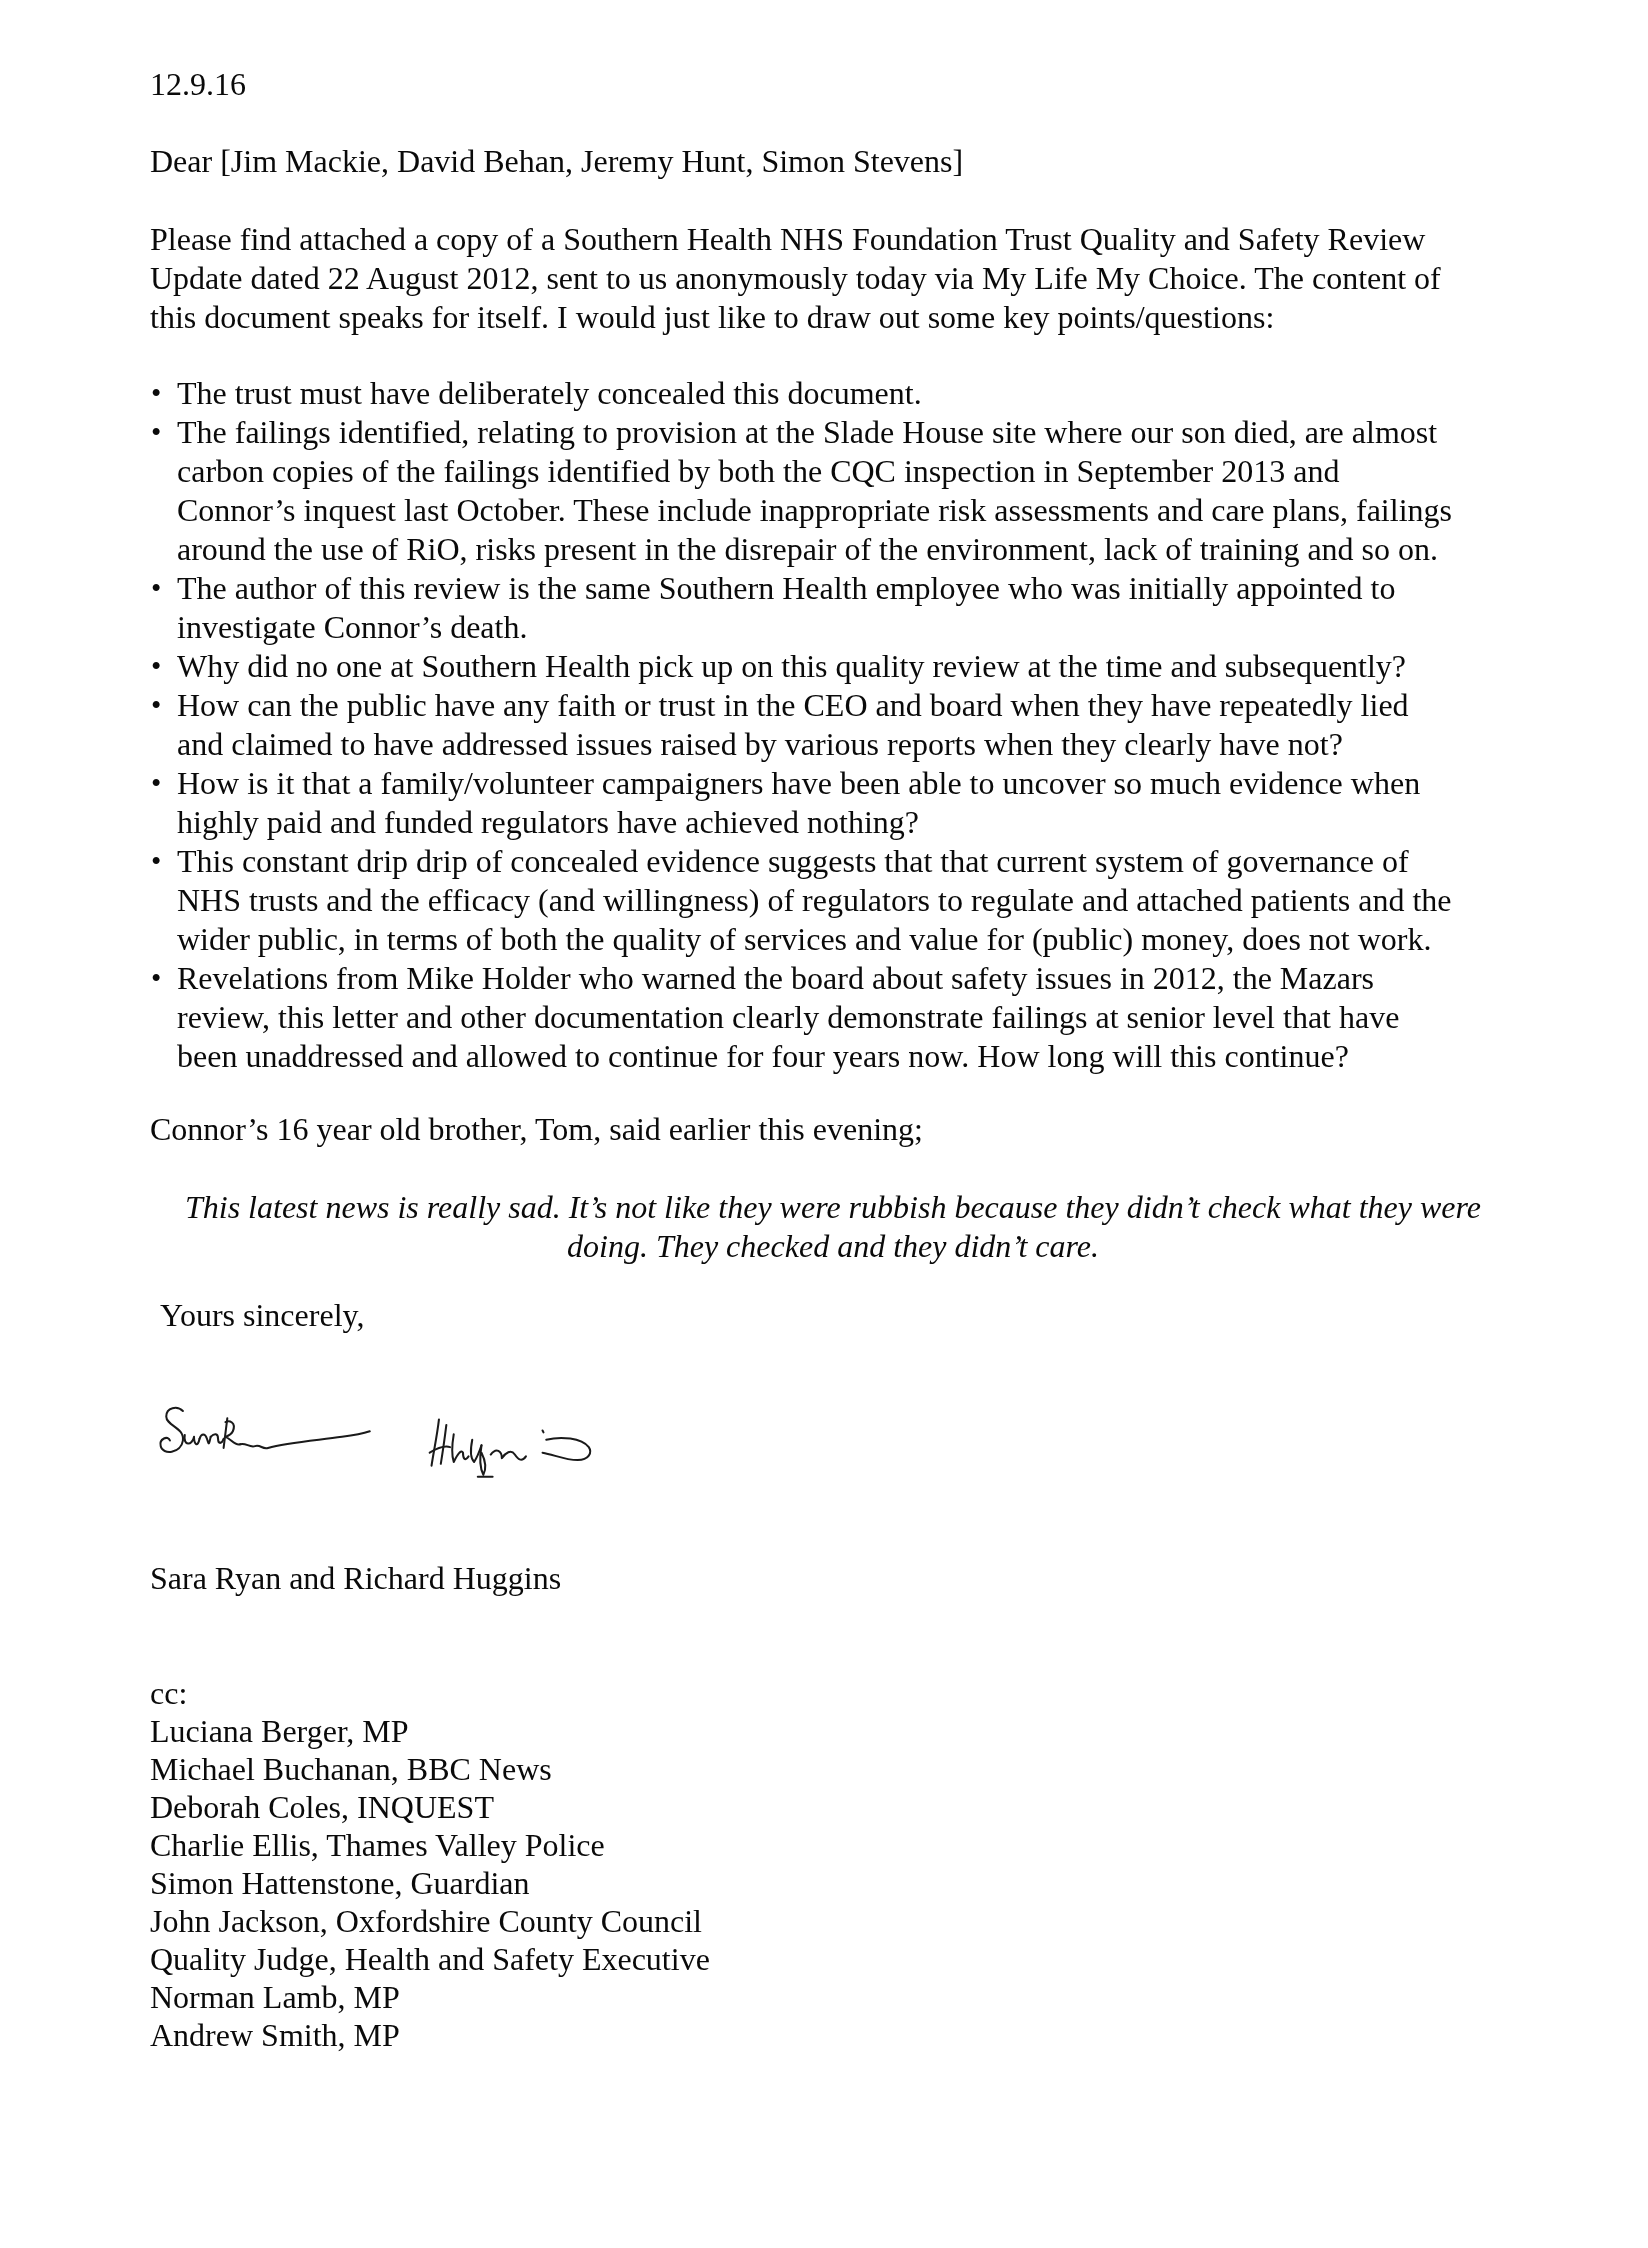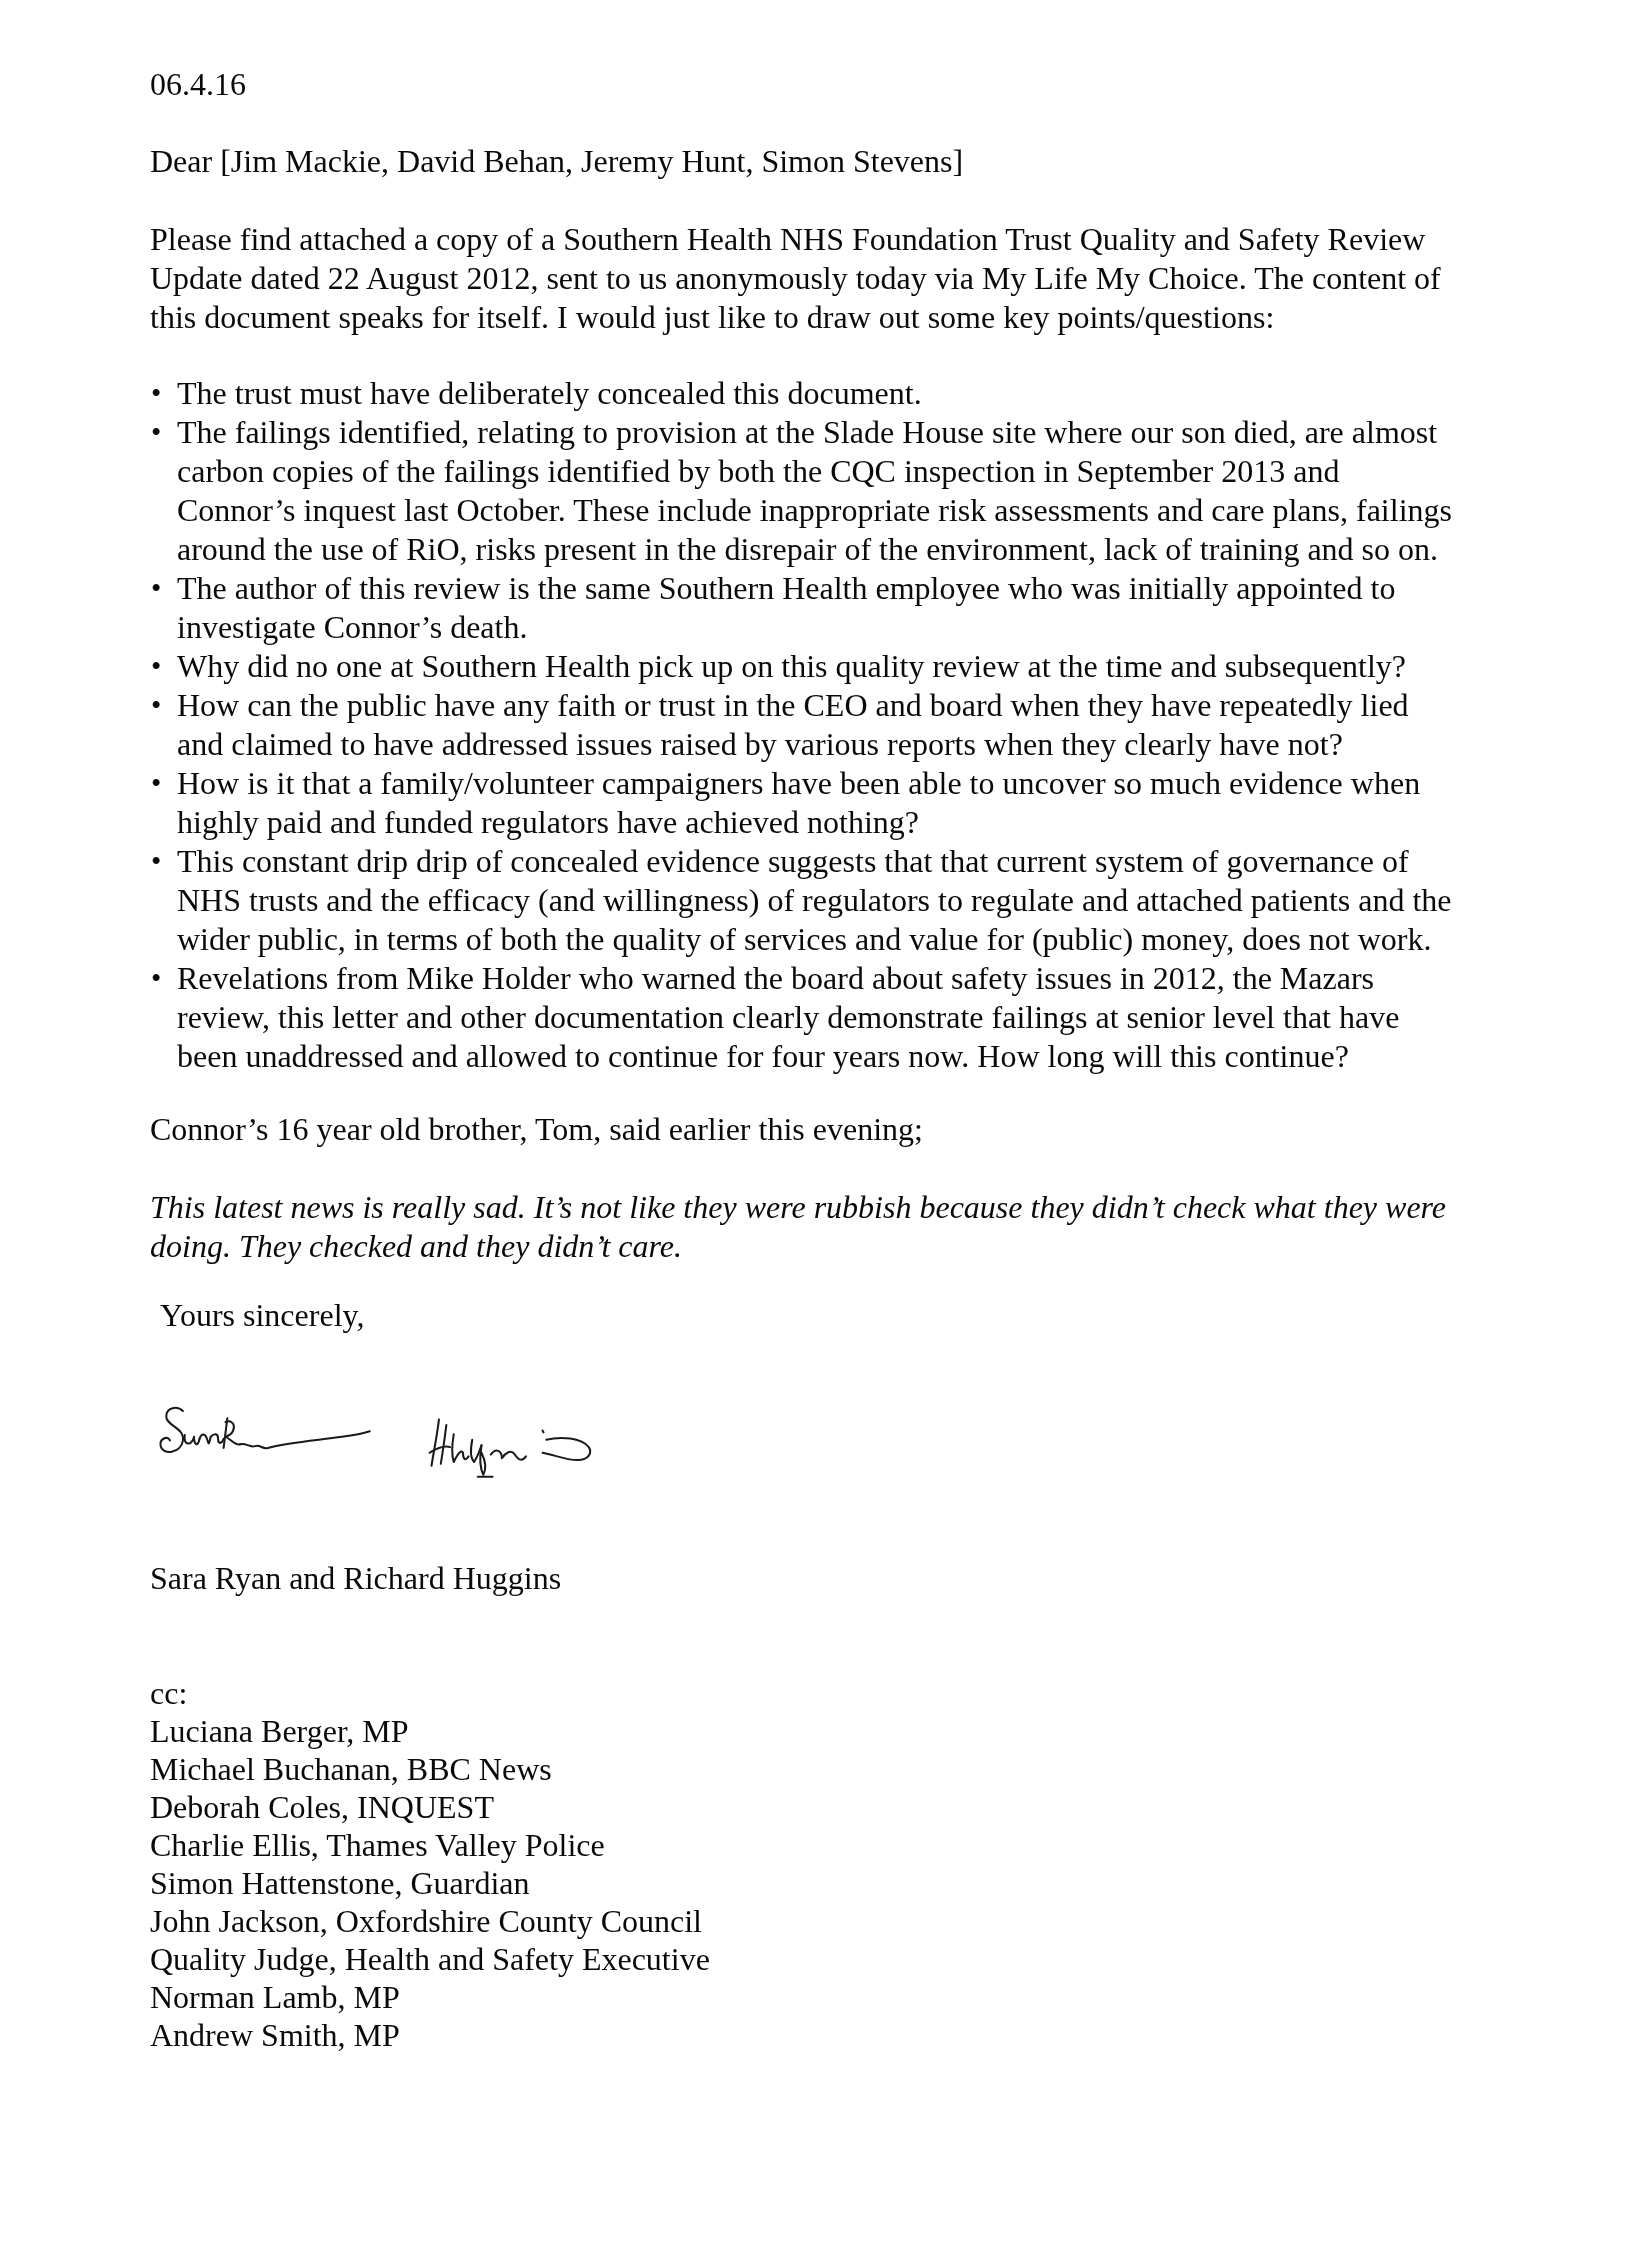--- a/index.html
+++ b/index.html
@@ -20,21 +20,21 @@
   .italic { font-style: italic; }
   b { font-weight: normal; margin-top: 16px; }
   .sig { position: absolute; }
   .cc-list .line { line-height: 38px; }
 </style>
 </head>
 <body>
 
 <div class="page">
 
-  <p class="blk" style="top:65px;">06.4.16</p>
+  <p class="blk" style="top:65px;">12.9.16</p>
 
   <p class="blk" style="top:142px;">Dear [Jim Mackie, David Behan, Jeremy Hunt, Simon Stevens]</p>
 
   <div class="blk" style="top:220px;">
     <span class="line"><span>Please find attached a copy of a Southern Health NHS Foundation Trust </span><b>Quality and Safety Review</b></span>
     <span class="line"><b>Update</b><span> dated 22 August 2012, sent to us anonymously today via My Life My Choice. The content of</span></span>
     <span class="line">this document speaks for itself. I would just like to draw out some key points/questions:</span>
   </div>
 
   <ul class="blk bullets" style="top:374px;">
@@ -77,21 +77,21 @@
     <li>
       <span class="dot">•</span>
       <span class="l">Revelations from Mike Holder who warned the board about safety issues in 2012, the Mazars</span>
       <span class="l">review, this letter and other documentation clearly demonstrate failings at senior level that have</span>
       <span class="l">been unaddressed and allowed to continue for four years now. How long will this continue?</span>
     </li>
   </ul>
 
   <p class="blk" style="top:1110px;">Connor’s 16 year old brother, Tom, said earlier this evening;</p>
 
-  <div class="blk italic" style="top:1188px;">
+  <div class="blk italic" style="top:1188px;text-align:center;">
     <span class="line">This latest news is really sad. It’s not like they were rubbish because they didn’t check what they were</span>
     <span class="line">doing. They checked and they didn’t care.</span>
   </div>
 
   <p class="blk" style="top:1296px;margin-left:10px;">Yours sincerely,</p>
 
   <svg class="sig" style="left:157px; top:1398px;" width="222" height="74" viewBox="0 0 240 80">
     <g fill="none" stroke="#1a1a1a" stroke-width="2.2" stroke-linecap="round" stroke-linejoin="round">
       <path d="M28 14 C22 8 10 10 10 20 C10 30 30 32 28 46 C26 60 6 62 4 52 C2 44 12 40 14 46"></path>
       <path d="M30 40 C28 52 38 52 40 42 C40 50 44 54 46 44"></path>

